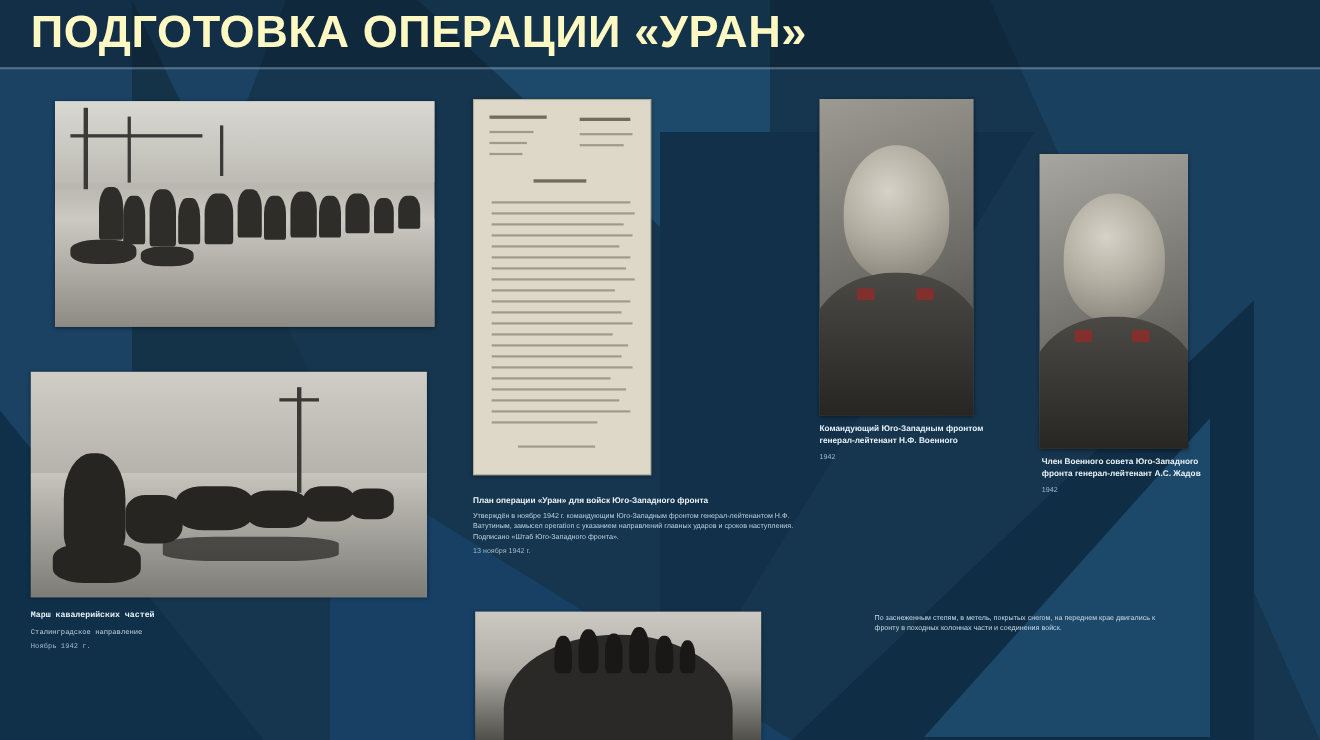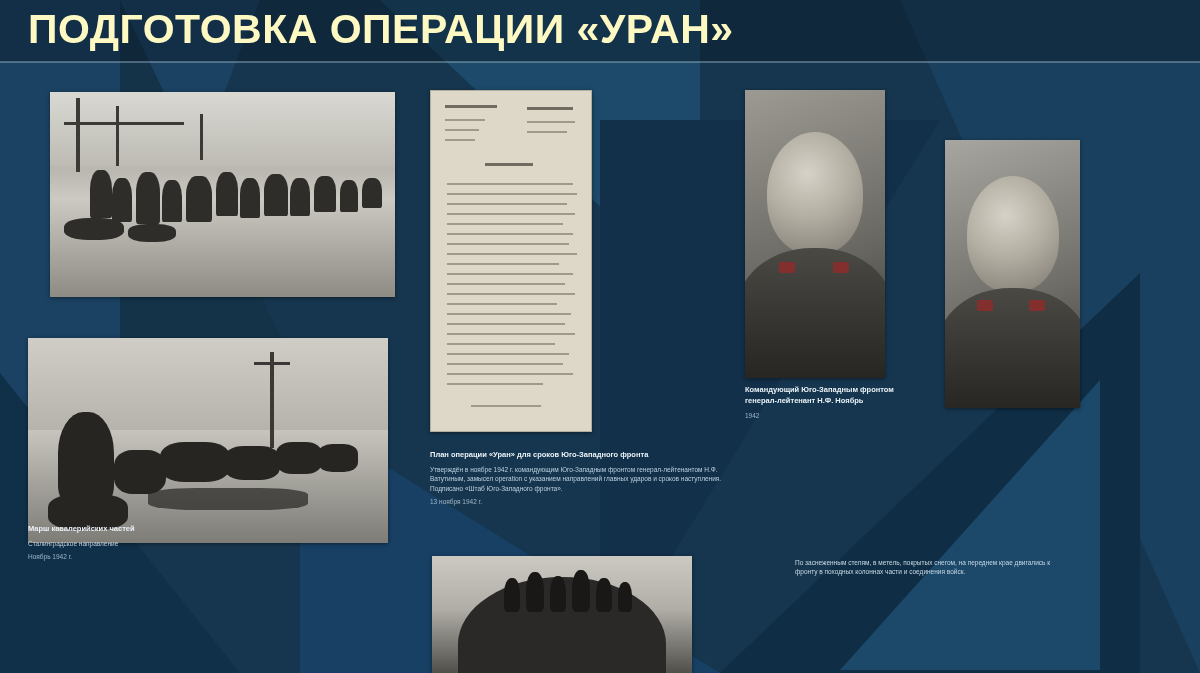--- a/index.html
+++ b/index.html
@@ -183,21 +183,21 @@
     color: #bcd0de;
   }
   .caption .cap-date {
     display: block;
     font-size: 6.5px;
     color: #9fb8c8;
     margin-top: 4px;
   }
 
   #cap-doc { left: 430px; top: 450px; width: 305px; }
-  #cap-cavalry { left: 28px; top: 524px; width: 160px; }
+  #cap-cavalry { left: 28px; top: 555px; width: 160px; font-family: Liberation Mono, monospace; }
   #cap-vatutin { left: 745px; top: 385px; width: 150px; }
   #cap-zhadov { left: 947px; top: 415px; width: 165px; }
   #cap-quote { left: 795px; top: 558px; width: 270px; }
   #cap-quote .cap-body { font-size: 6.5px; color: #c6d9e5; }
 </style>
 </head>
 <body>
 
 <div id="board">
 
@@ -304,34 +304,38 @@
     <div class="mound"></div>
     <div class="figure" style="left:72px; top:22px; width:16px; height:34px;"></div>
     <div class="figure" style="left:94px; top:16px; width:18px; height:40px;"></div>
     <div class="figure" style="left:118px; top:20px; width:16px; height:36px;"></div>
     <div class="figure" style="left:140px; top:14px; width:18px; height:42px;"></div>
     <div class="figure" style="left:164px; top:22px; width:16px; height:34px;"></div>
     <div class="figure" style="left:186px; top:26px; width:14px; height:30px;"></div>
   </div>
 
   <div class="caption" id="cap-doc">
-    <span class="cap-title">План операции «Уран» для сроков Юго-Западного фронта</span>
+    <span class="cap-title">План операции «Уран» для войск Юго-Западного фронта</span>
     <span class="cap-body">Утверждён в ноябре 1942 г. командующим Юго-Западным фронтом генерал-лейтенантом Н.Ф. Ватутиным, замысел operation с указанием направлений главных ударов и сроков наступления. Подписано «Штаб Юго-Западного фронта».</span>
     <span class="cap-date">13 ноября 1942 г.</span>
   </div>
 
   <div class="caption" id="cap-cavalry">
     <span class="cap-title">Марш кавалерийских частей</span>
     <span class="cap-body">Сталинградское направление</span>
     <span class="cap-date">Ноябрь 1942 г.</span>
   </div>
 
   <div class="caption" id="cap-vatutin">
-    <span class="cap-title">Командующий Юго-Западным фронтом генерал-лейтенант Н.Ф. Ноябрь</span>
+    <span class="cap-title">Командующий Юго-Западным фронтом генерал-лейтенант Н.Ф. Военного</span>
     <span class="cap-date">1942</span>
   </div>
 
+  <div class="caption" id="cap-zhadov">
+    <span class="cap-title">Член Военного совета Юго-Западного фронта генерал-лейтенант А.С. Жадов</span>
+    <span class="cap-date">1942</span>
+  </div>
 
   <div class="caption" id="cap-quote">
     <span class="cap-body">По заснеженным степям, в метель, покрытых снегом, на переднем крае двигались к фронту в походных колоннах части и соединения войск.</span>
   </div>
 
 </div>
 
 </body></html>

